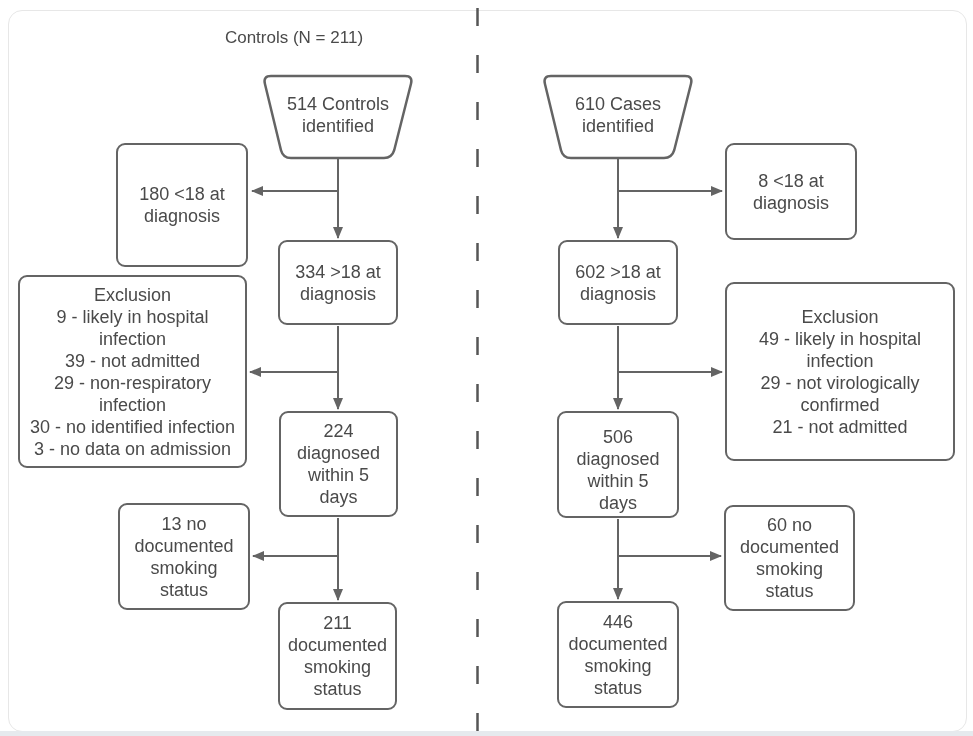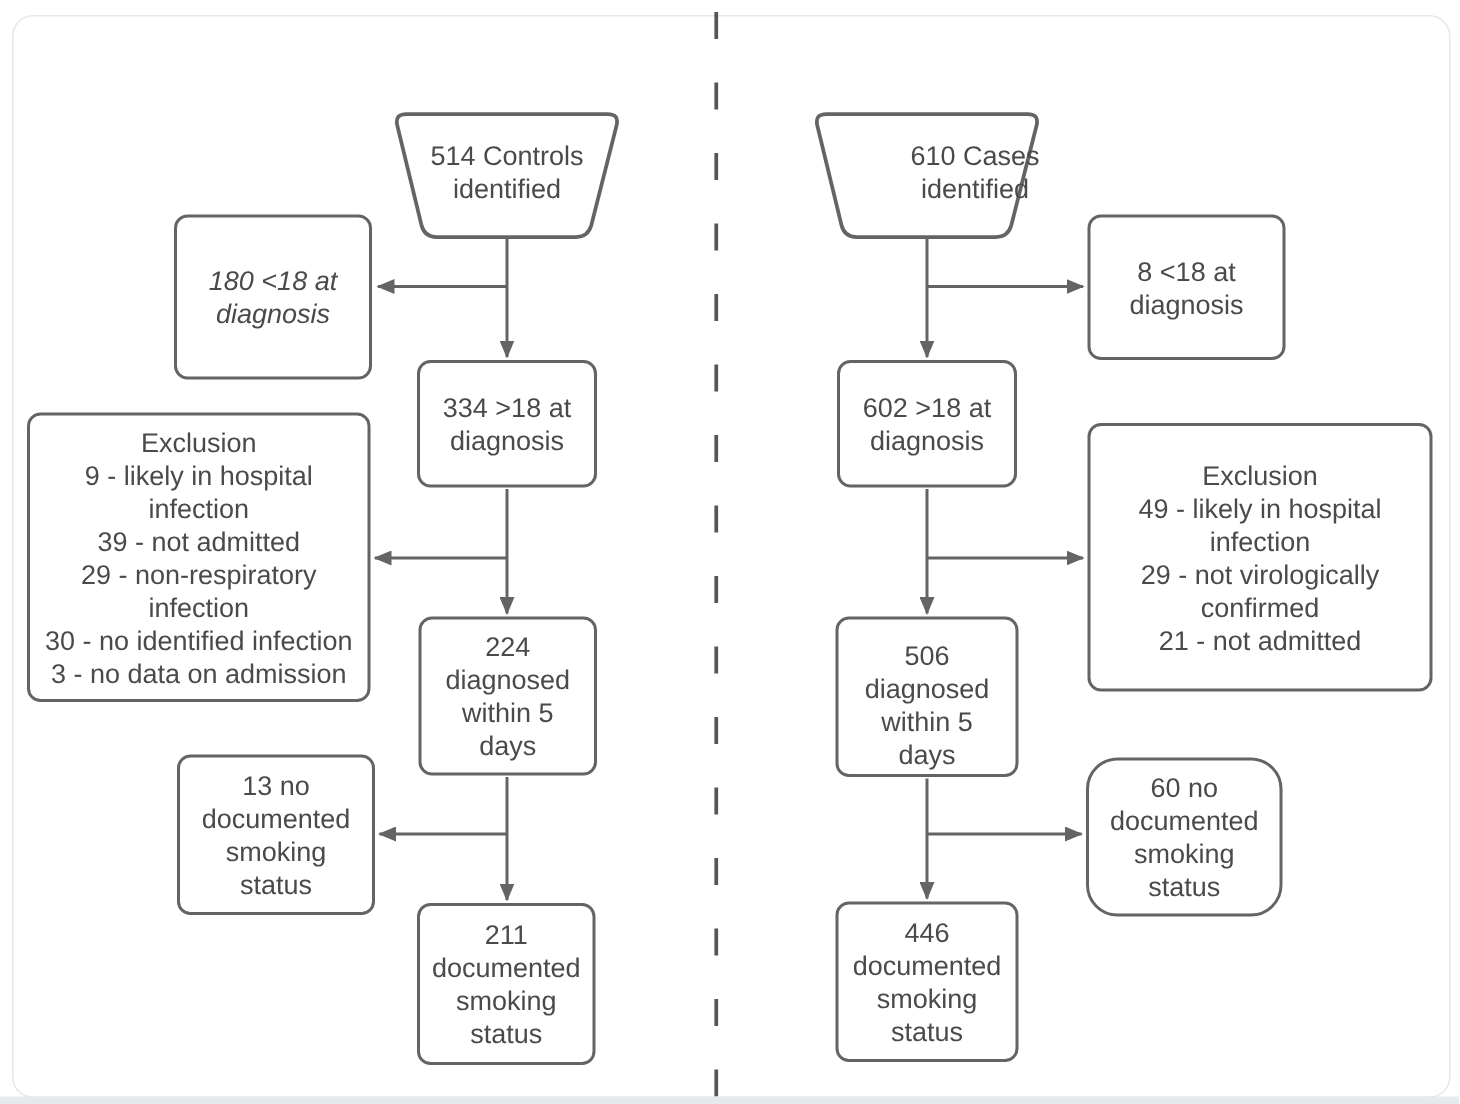--- a/index.html
+++ b/index.html
@@ -70,34 +70,34 @@
   }
   .trap-label {
     position: absolute;
     display: flex;
     align-items: center;
     justify-content: center;
     text-align: center;
   }
   
   .t-c-label   { left: 263px; top: 80px;  width: 150px; height: 70px; }
-  .n-c-under18 { left: 116px; top: 143px; width: 132px; height: 110px; font-style: italic; }
+  .n-c-under18 { left: 116px; top: 143px; width: 132px; height: 124px; }
   .n-c-over18  { left: 278px; top: 240px; width: 120px; height: 85px; }
   .n-c-excl    { left: 18px;  top: 275px; width: 229px; height: 193px; }
   .n-c-diag    { left: 279px; top: 411px; width: 119px; height: 106px; }
   .n-c-nosmoke { left: 118px; top: 503px; width: 132px; height: 107px; }
   .n-c-smoke   { left: 278px; top: 602px; width: 119px; height: 108px; }
   .title-c     { left: 214px; top: 27px;  width: 160px; }
   
-  .t-x-label   { left: 543px; top: 80px;  width: 150px; height: 70px; justify-content: flex-end; }
+  .t-x-label   { left: 543px; top: 80px;  width: 150px; height: 70px; }
   .n-x-under18 { left: 725px; top: 143px; width: 132px; height: 97px; justify-content: center; }
   .n-x-over18  { left: 558px; top: 240px; width: 120px; height: 85px; }
   .n-x-excl    { left: 725px; top: 282px; width: 230px; height: 179px; }
   .n-x-diag    { left: 557px; top: 411px; width: 122px; height: 107px; align-items: flex-end; }
-  .n-x-nosmoke { left: 724px; top: 505px; width: 131px; height: 106px; border-radius: 21px; }
+  .n-x-nosmoke { left: 724px; top: 505px; width: 131px; height: 106px; }
   .n-x-smoke   { left: 557px; top: 601px; width: 122px; height: 107px; }
   .title-x     { left: 539px; top: 27px;  width: 160px; }
 </style>
 </head>
 <body>
 
 <div class="screen">
 
   <div class="card"></div>
 
@@ -126,20 +126,21 @@
     <g>
       <line class="conn" x1="618" y1="159" x2="618" y2="238" marker-end="url(#ah)"></line>
       <line class="conn" x1="618" y1="191" x2="722" y2="191" marker-end="url(#ah)"></line>
       <line class="conn" x1="618" y1="326" x2="618" y2="409" marker-end="url(#ah)"></line>
       <line class="conn" x1="618" y1="372" x2="722" y2="372" marker-end="url(#ah)"></line>
       <line class="conn" x1="618" y1="519" x2="618" y2="599" marker-end="url(#ah)"></line>
       <line class="conn" x1="618" y1="556" x2="721" y2="556" marker-end="url(#ah)"></line>
     </g>
   </svg>
 
+  <div class="col-title title-c">Controls (N = 211)</div>
 
   <div class="trap-label t-c-label">
     <span class="label">514 Controls
 identified</span>
   </div>
   <div class="node n-c-under18">
     <span class="label">180 &lt;18 at
 diagnosis</span>
   </div>
   <div class="node n-c-over18">

